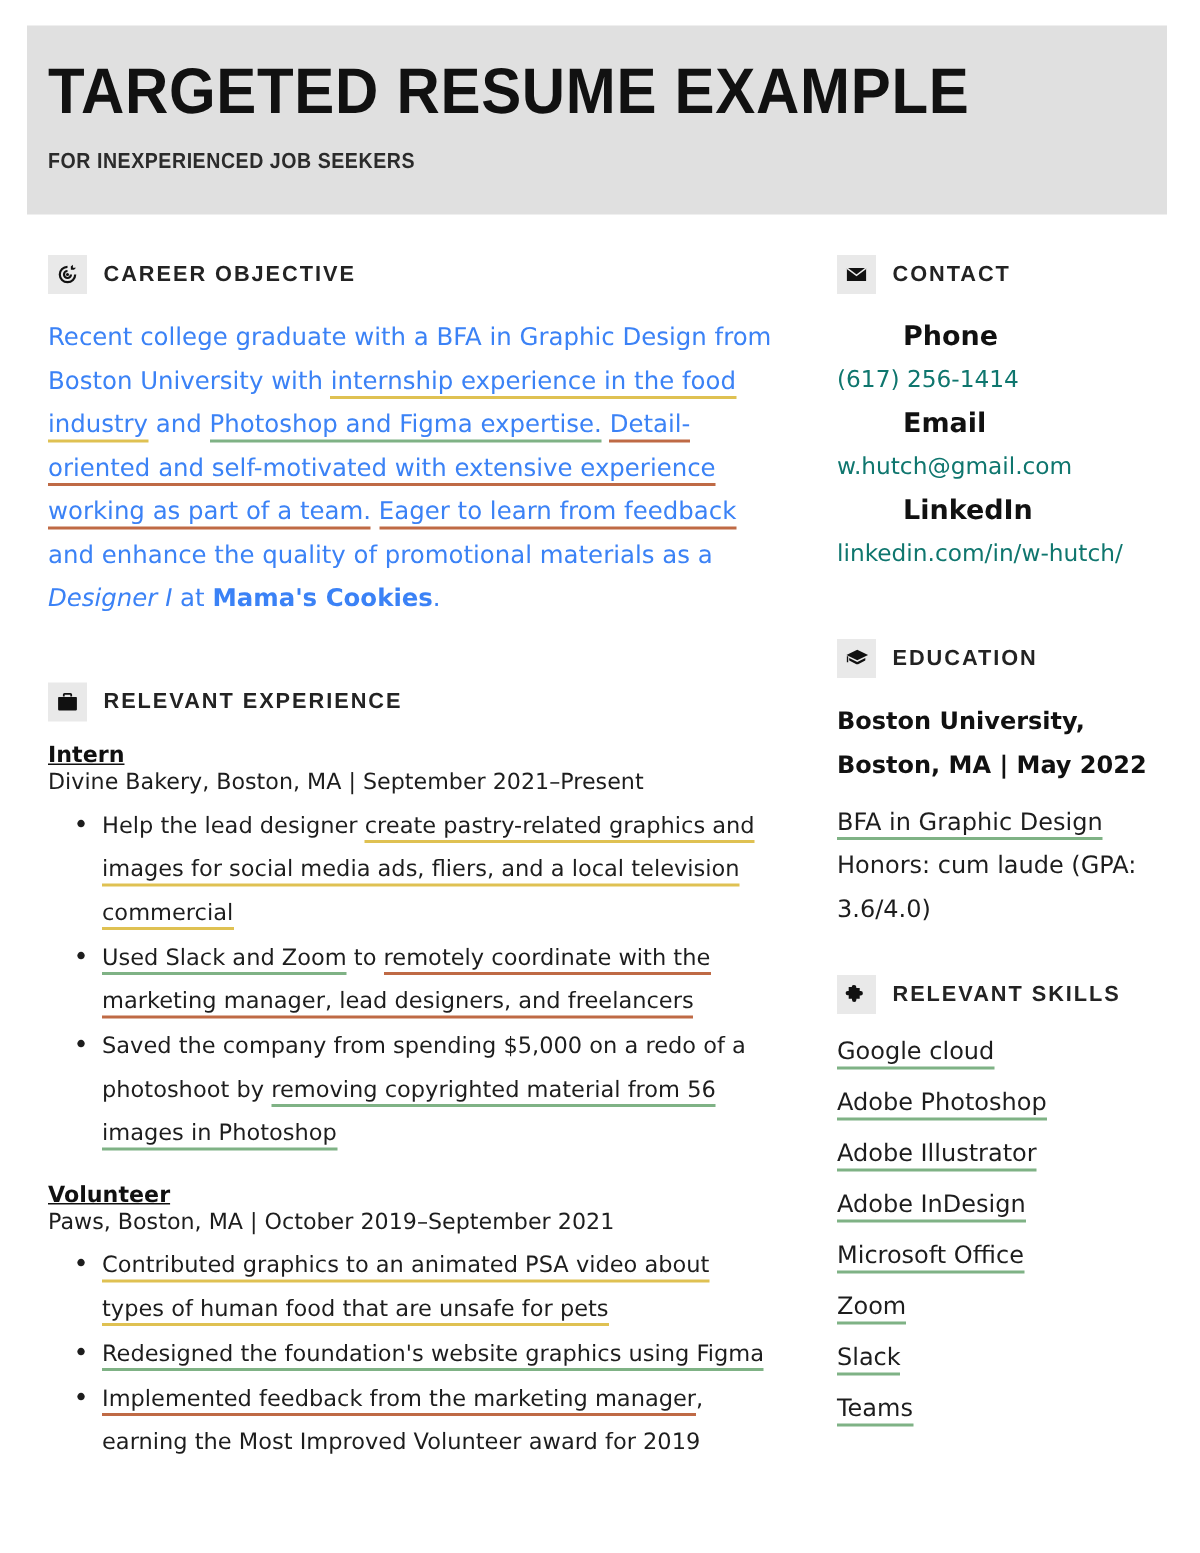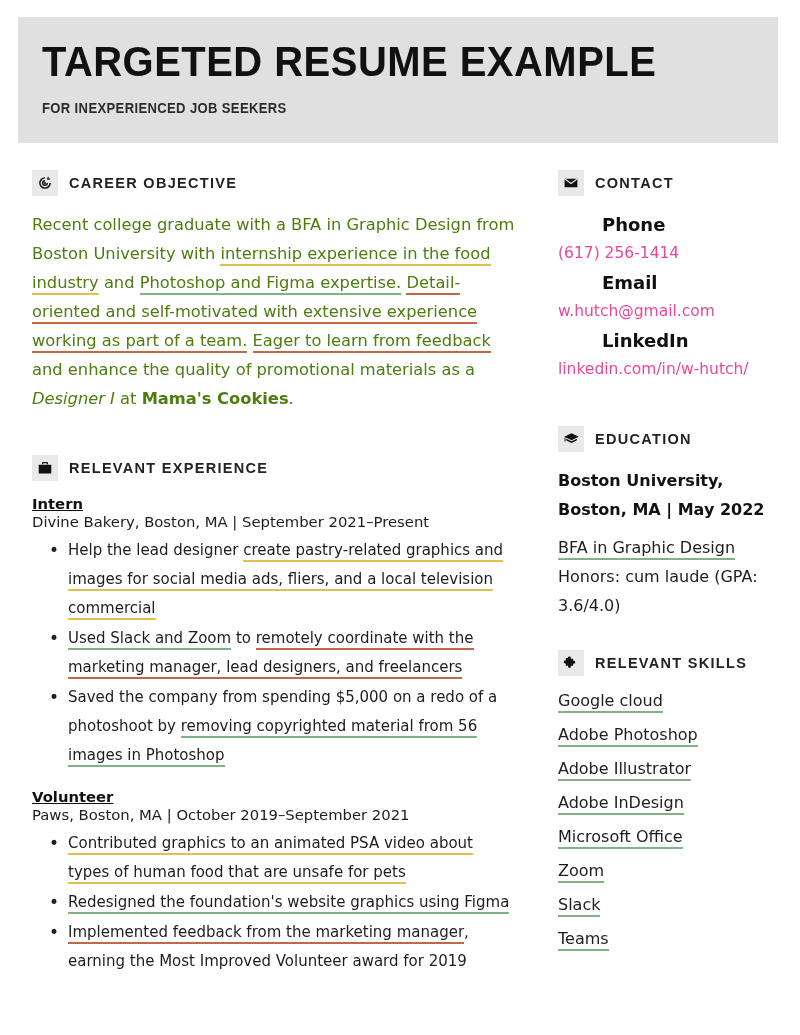--- a/index.html
+++ b/index.html
@@ -15,21 +15,21 @@
   }
 
   
   .header-band {
     position: absolute;
     left: 18px;
     top: 17px;
     width: 760px;
     height: 126px;
     background: #e0e0e0;
-    padding: 22px 26px 0 24px;
+    padding: 22px 26px 0 14px;
   }
   .resume-title {
     font-family: "Liberation Sans", sans-serif;
     font-size: 43px;
     font-weight: bold;
     letter-spacing: 0.5px;
     line-height: 1.05;
     color: #111111;
     transform: scaleX(0.93);
     transform-origin: left center;
@@ -81,21 +81,21 @@
     font-weight: bold;
     letter-spacing: 1.3px;
     color: #232323;
     white-space: nowrap;
   }
 
   
   .objective {
     font-size: 16.3px;
     line-height: 29px;
-    color: #4d7c0f;
+    color: #3b82f6;
   }
   .job-title {
     font-size: 14.8px;
     font-weight: bold;
     color: #111;
     margin-bottom: 1px;
     text-decoration: underline;
   }
   .job-meta {
     font-size: 14.8px;
@@ -140,21 +140,21 @@
   
   .contact-label {
     font-size: 18px;
     font-weight: bold;
     color: #111;
     line-height: 29px;
     margin-left: 44px;
   }
   .contact-value {
     font-size: 15.5px;
-    color: #ec4899;
+    color: #0f766e;
     line-height: 29px;
     word-break: break-word;
   }
   .edu-school {
     font-size: 16px;
     font-weight: bold;
     color: #111;
     line-height: 29px;
   }
   .edu-detail {

